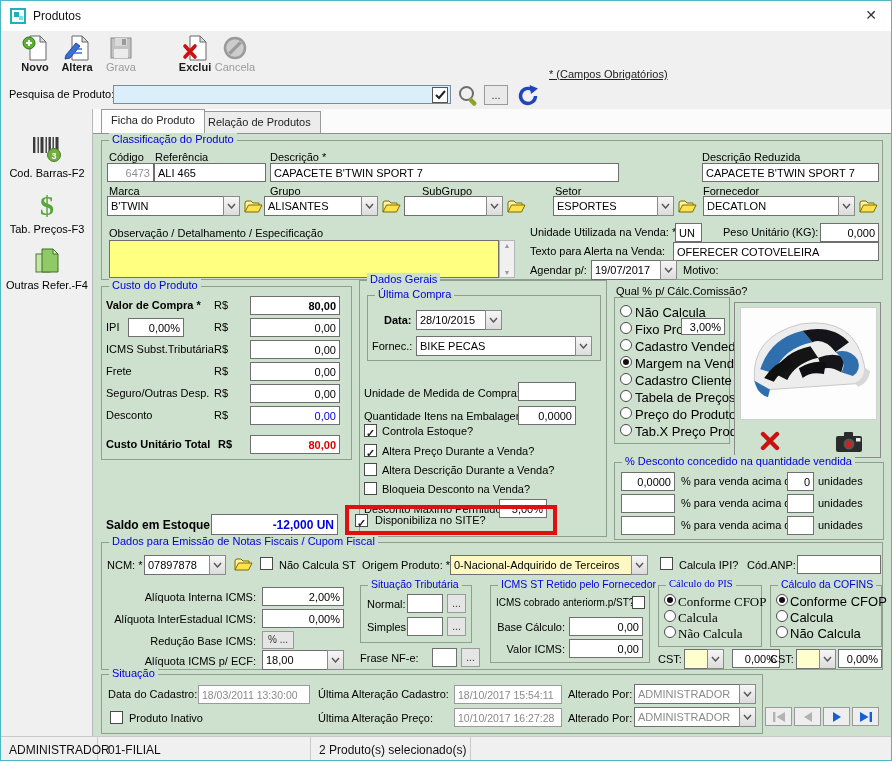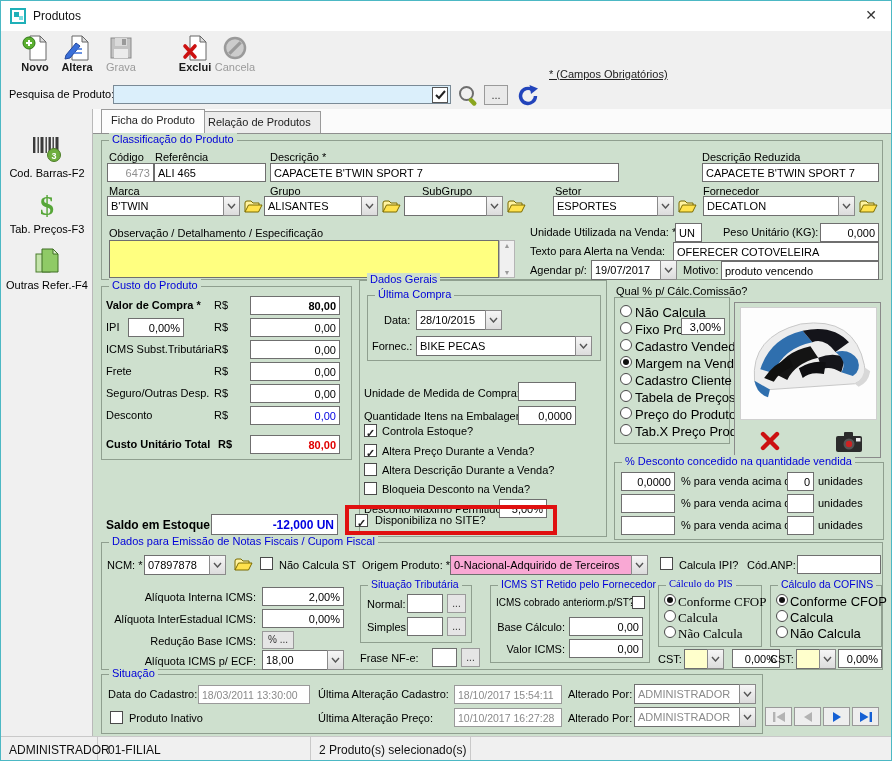--- a/index.html
+++ b/index.html
@@ -300,21 +300,20 @@
         <span class="lbl" style="left:428px;top:123px;">Agendar p/:</span>
         <div class="combo" style="left:489px;top:119px;width:86px;">
           <input value="19/07/2017" style="">
             <span class="cbtn">
               <svg width="9" height="6" viewBox="0 0 9 6">
                 <path d="M1 1 L4.5 5 L8 1" fill="none" stroke="#555" stroke-width="1.4"></path>
               </svg>
             </span>
         </div>
         <span class="lbl" style="left:581px;top:123px;">Motivo:</span>
-        <input class="inp" style="left: 619px; top: 120px; width: 158px;" value="produto vencendo">
       </div>
 
       <div class="grp" style="left:8px;top:152px;width:251px;height:174px;">
         <span class="cap">Custo do Produto</span>
         <span class="lbl b" style="left:4px;top:12px;">Valor de Compra *</span>
         <span class="lbl" style="left:112px;top:12px;">R$</span>
         <input class="inp num b" style="left: 148px; top: 9px; width: 90px;" value="80,00">
         <span class="lbl" style="left:4px;top:34px;">IPI</span>
         <input class="inp num" style="left: 26px; top: 31px; width: 56px;" value="0,00%">
         <span class="lbl" style="left:112px;top:34px;">R$</span>
@@ -337,21 +336,21 @@
       </div>
 
 
       <span class="lbl b" style="left:13px;top:384px;font-size:12px;position:absolute;">Saldo em Estoque:</span>
       <input class="inp num b blue" style="left: 118px; top: 380px; width: 127px; height: 21px; font-size: 12px;" value="-12,000 UN">
 
       <div class="grp" style="left:266px;top:146px;width:248px;height:257px;">
         <span class="cap">Dados Gerais</span>
         <div class="grp" style="left:7px;top:14px;width:234px;height:66px;">
           <span class="cap">Última Compra</span>
-          <span class="lbl" style="left:16px;top:18px;">Data:</span>
+          <span class="lbl" style="left:16px;top:18px;font-weight:bold;">Data:</span>
           <div class="combo" style="left:48px;top:14px;width:86px;">
             <input value="28/10/2015" style="">
               <span class="cbtn">
                 <svg width="9" height="6" viewBox="0 0 9 6">
                   <path d="M1 1 L4.5 5 L8 1" fill="none" stroke="#555" stroke-width="1.4"></path>
                 </svg>
               </span>
           </div>
           <span class="lbl" style="left:4px;top:44px;">Fornec.:</span>
           <div class="combo" style="left:48px;top:40px;width:176px;">
@@ -459,21 +458,21 @@
             </span>
         </div>
         <span class="fold" style="left:132px;top:14px;"><svg width="19" height="14" viewBox="0 0 19 14">
               <path d="M1 13 L1 4 Q1 2 3 2 L7 2 L9 4 L15 4 L15 6" fill="#fff3a0" stroke="#7a6a00"></path>
               <path d="M1 13 L4.5 6 L18 6 L14.5 13 Z" fill="#ffe24d" stroke="#7a6a00"></path>
             </svg></span>
         <span class="cb" style="left:158px;top:14px;"></span>
         <span class="lbl" style="left:177px;top:16px;">Não Calcula ST</span>
         <span class="lbl" style="left:260px;top:16px;">Origem Produto: *</span>
         <div class="combo" style="left:348px;top:12px;width:198px;">
-          <input style="background: #f9a8d4;" value="0-Nacional-Adquirido de Terceiros">
+          <input style="background: #fef9c3;" value="0-Nacional-Adquirido de Terceiros">
             <span class="cbtn">
               <svg width="9" height="6" viewBox="0 0 9 6">
                 <path d="M1 1 L4.5 5 L8 1" fill="none" stroke="#555" stroke-width="1.4"></path>
               </svg>
             </span>
         </div>
         <span class="cb" style="left:558px;top:14px;"></span>
         <span class="lbl" style="left:577px;top:16px;">Calcula IPI?</span>
         <span class="lbl" style="left:645px;top:16px;">Cód.ANP:</span>
         <input class="inp" style="left: 695px; top: 12px; width: 84px;" value="">

